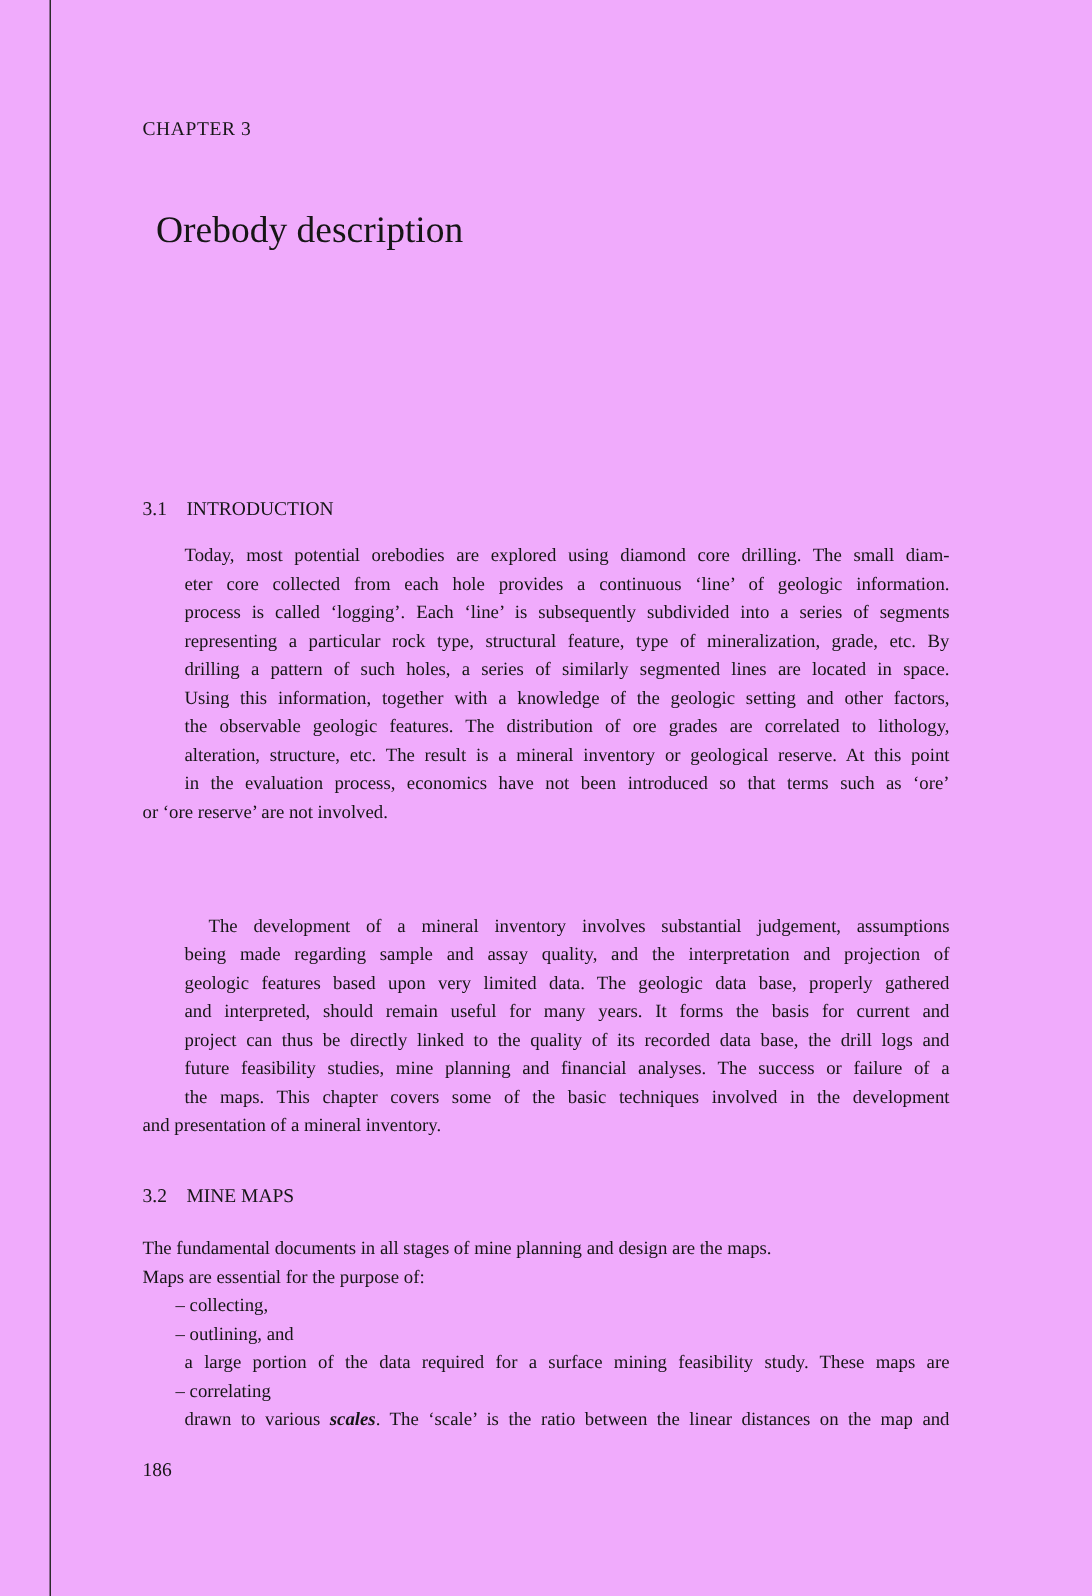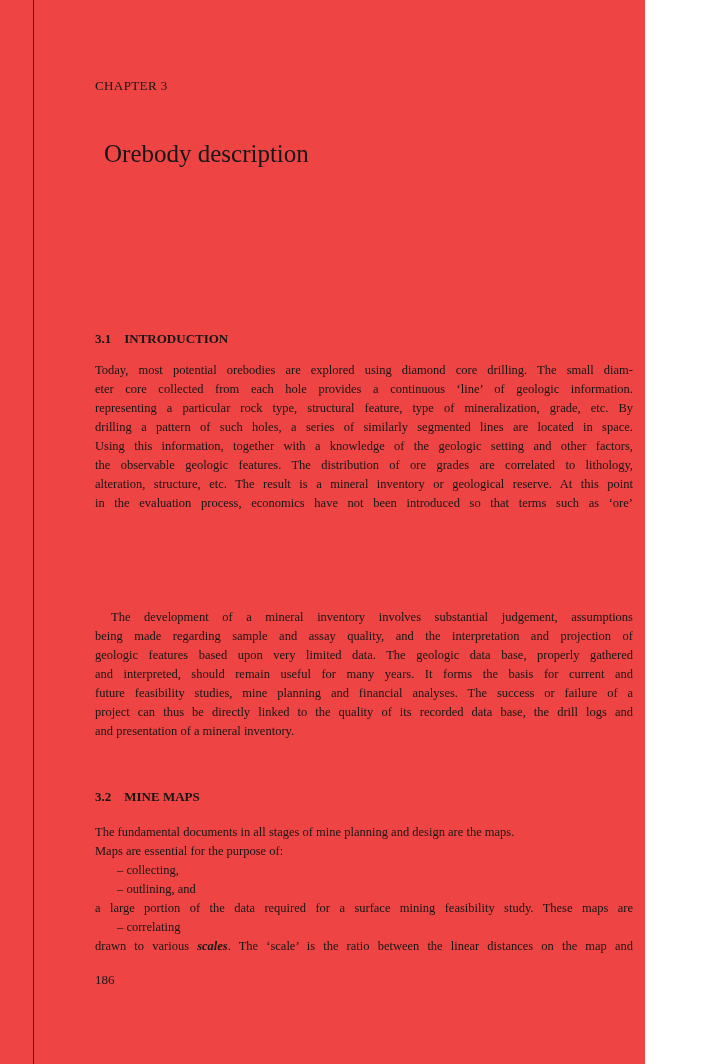--- a/index.html
+++ b/index.html
@@ -1,21 +1,21 @@
 <!DOCTYPE html>
 <html><head>
 <meta charset="utf-8">
 <style>
   * { margin: 0; padding: 0; box-sizing: border-box; }
   html, body { background: #ffffff; }
   .page {
     position: relative;
-    width: 645px;
+    width: 728px;
     height: 1064px;
-    background: #ef4444;
+    background: #f0abfc;
     font-family: "Liberation Serif", serif;
     color: #161616;
     overflow: hidden;
   }
   .edge {
     position: absolute;
     left: 33px; top: 0;
     width: 1px; height: 1064px;
     background: #2b2b2b;
   }
@@ -28,36 +28,35 @@
   .title {
     position: absolute;
     left: 104px; top: 140px;
     font-size: 25px;
     font-weight: normal;
   }
   .heading {
     position: absolute;
     left: 95px;
     font-size: 13px;
-    font-weight: bold;
   }
   .h31 { top: 331px; }
   .h32 { top: 789px; }
   .h-num { display: inline-block; margin-right: 13px; }
   .textblock {
     position: absolute;
     left: 95px;
     width: 538px;
     font-size: 12.5px;
   }
   .tb1 { top: 361px; }
   .tb2 { top: 608px; }
   .tb3 { top: 823px; }
   .line { height: 19px; line-height: 19px; }
-  .j { text-align: justify; text-align-last: justify; }
+  .j { text-align: justify; text-align-last: justify; margin-left: 28px; }
   .indent { text-indent: 16px; }
   .list-item { padding-left: 22px; }
   .bi { font-weight: bold; font-style: italic; }
   .pagenum {
     position: absolute;
     left: 95px; top: 972px;
     width: 538px;
     font-size: 13px;
   }
 </style>
@@ -70,35 +69,38 @@
 
   <div class="chapter">CHAPTER 3</div>
 
   <div class="title">Orebody description</div>
 
   <div class="heading h31"><span class="h-num">3.1</span><span>INTRODUCTION</span></div>
 
   <div class="textblock tb1">
     <div class="line j">Today, most potential orebodies are explored using diamond core drilling. The small diam-</div>
     <div class="line j">eter core collected from each hole provides a continuous ‘line’ of geologic information.</div>
+    <div class="line j">process is called ‘logging’. Each ‘line’ is subsequently subdivided into a series of segments</div>
     <div class="line j">representing a particular rock type, structural feature, type of mineralization, grade, etc. By</div>
     <div class="line j">drilling a pattern of such holes, a series of similarly segmented lines are located in space.</div>
     <div class="line j">Using this information, together with a knowledge of the geologic setting and other factors,</div>
     <div class="line j">the observable geologic features. The distribution of ore grades are correlated to lithology,</div>
     <div class="line j">alteration, structure, etc. The result is a mineral inventory or geological reserve. At this point</div>
     <div class="line j">in the evaluation process, economics have not been introduced so that terms such as ‘ore’</div>
+    <div class="line">or ‘ore reserve’ are not involved.</div>
   </div>
 
   <div class="textblock tb2">
     <div class="line j indent">The development of a mineral inventory involves substantial judgement, assumptions</div>
     <div class="line j">being made regarding sample and assay quality, and the interpretation and projection of</div>
     <div class="line j">geologic features based upon very limited data. The geologic data base, properly gathered</div>
     <div class="line j">and interpreted, should remain useful for many years. It forms the basis for current and</div>
+    <div class="line j">project can thus be directly linked to the quality of its recorded data base, the drill logs and</div>
     <div class="line j">future feasibility studies, mine planning and financial analyses. The success or failure of a</div>
-    <div class="line j">project can thus be directly linked to the quality of its recorded data base, the drill logs and</div>
+    <div class="line j">the maps. This chapter covers some of the basic techniques involved in the development</div>
     <div class="line">and presentation of a mineral inventory.</div>
   </div>
 
   <div class="heading h32"><span class="h-num">3.2</span><span>MINE MAPS</span></div>
 
   <div class="textblock tb3">
     <div class="line">The fundamental documents in all stages of mine planning and design are the maps.</div>
     <div class="line">Maps are essential for the purpose of:</div>
     <div class="line list-item">– collecting,</div>
     <div class="line list-item">– outlining, and</div>

